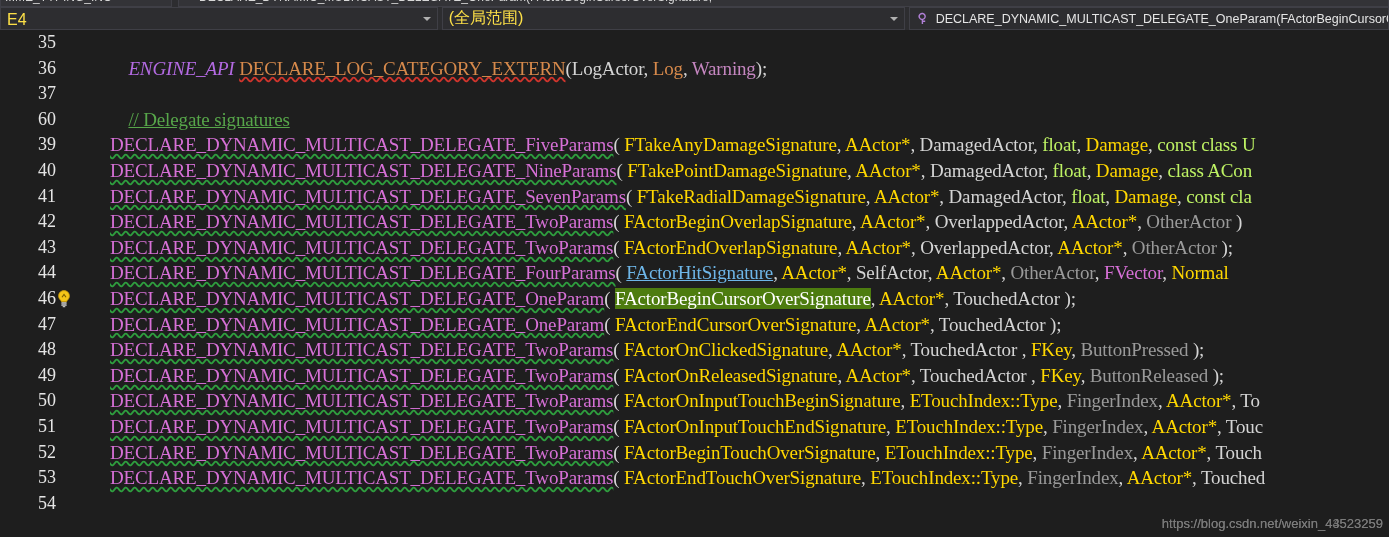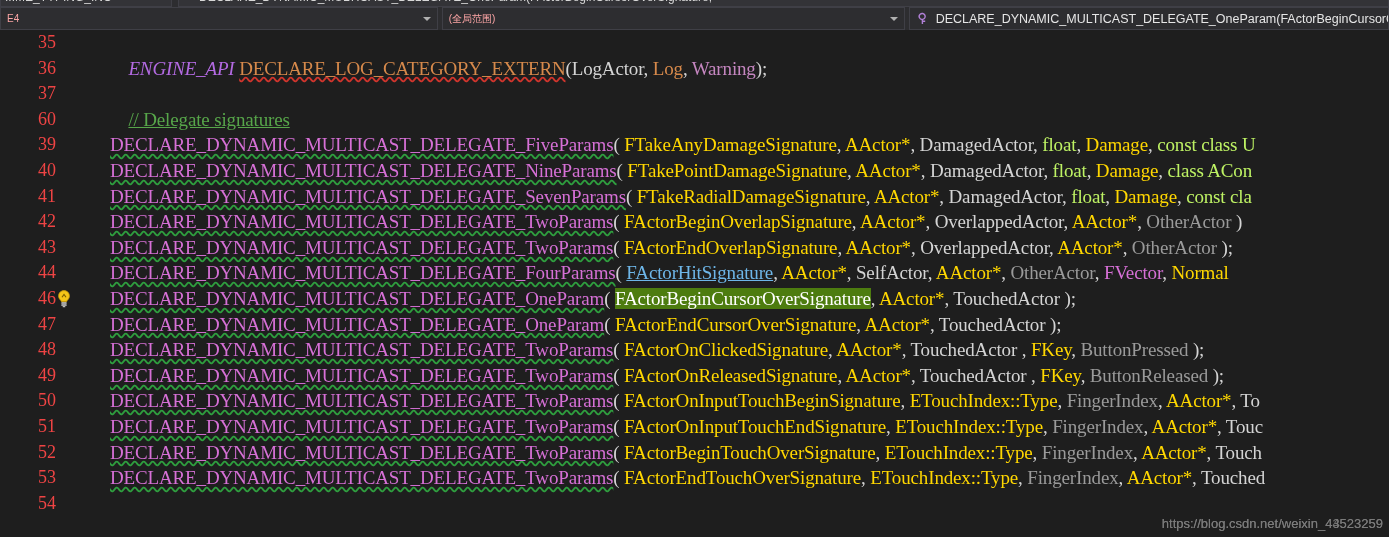--- a/index.html
+++ b/index.html
@@ -35,24 +35,24 @@
 
   .nav-row {
     position: absolute; left: 0; top: 7px; width: 1389px; height: 23px;
     background: #2d2d30;
     display: flex; align-items: stretch;
   }
   .nav-combo {
     position: relative;
     background: #2d2d30;
     border: 1px solid #3f3f46;
-    display: flex; align-items: center;
-    color: #fca5a5;
+    display: flex; align-items: flex-end;
+    color: #fde047;
     font-family: "Liberation Sans", sans-serif;
-    font-size: 10px;
+    font-size: 16px;
     padding: 0 16px 0 6px;
     white-space: nowrap; overflow: hidden;
   }
   #nav-scope-combo { width: 448px; }
   #nav-member-combo { width: 474px; margin-left: 4px; }
   #nav-symbol-box {
     flex: 1 1 auto; margin-left: 4px;
     background: #2d2d30; border: 1px solid #3f3f46;
     display: flex; align-items: center; gap: 6px;
     color: #e6e6e6;
@@ -92,21 +92,21 @@
     position: relative;
     height: 25.6px; line-height: 25.6px;
     white-space: pre;
     font-family: "Liberation Serif", "DejaVu Serif", serif;
     font-size: 19px;
     color: #d4d4d4;
   }
   .ln {
     position: absolute; left: 0; top: 0;
     width: 56px; text-align: right;
-    color: #ef4444; font-size: 18px;
+    color: #e5e5e5; font-size: 18px;
     font-family: "Liberation Serif", "DejaVu Serif", serif;
   }
   .code-text {
     position: absolute; left: 110px; top: 0;
     white-space: pre;
     letter-spacing: -0.15px;
   }
 
   
   .t-kw      { color: #bef264; }

